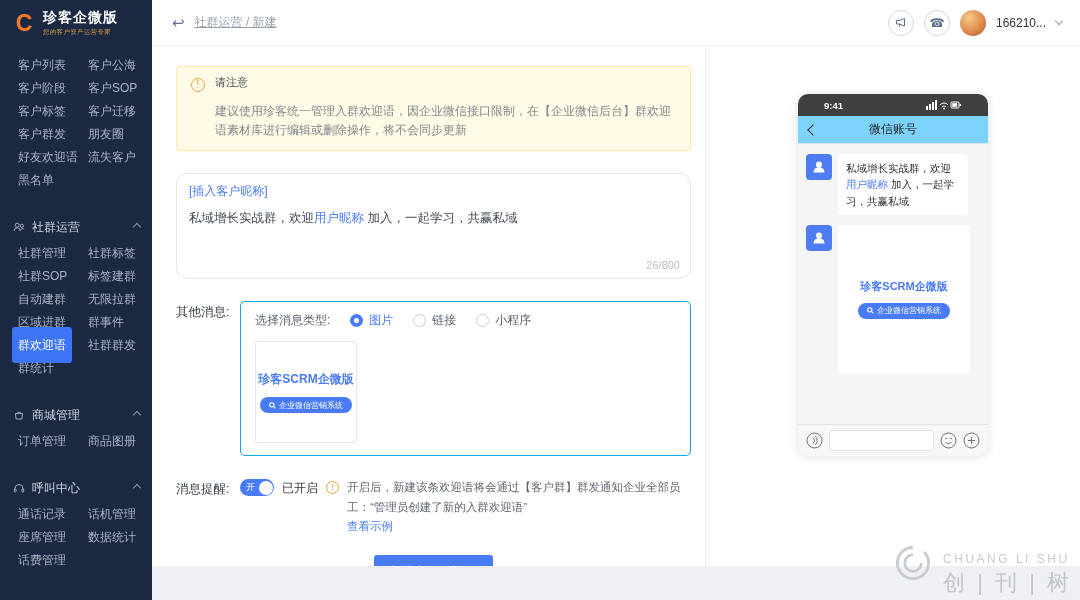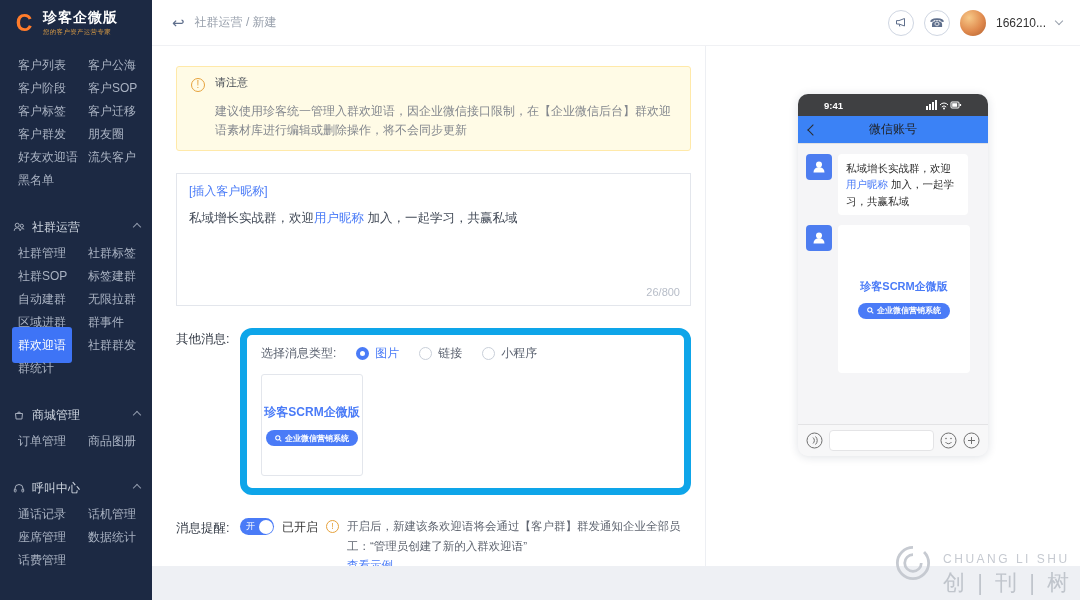--- a/index.html
+++ b/index.html
@@ -21,21 +21,21 @@
   .menu-item:nth-child(even) { padding-left: 8px; }
   .menu-item.active .mi-label { background: #3e74f6; color: #fff; border-radius: 3px; padding: 11px 6px; margin-left: -6px; }
   .menu-header { height: 30px; display: flex; align-items: center; gap: 7px; padding: 0 12px 0 13px; color: #cfd6e0; font-size: 12px; margin-top: 20px; cursor: pointer; }
   .menu-header svg { stroke: #a6aebd; }
   .mh-caret { margin-left: auto; width: 6px; height: 6px; border-left: 1.2px solid #8f99ab; border-top: 1.2px solid #8f99ab; transform: rotate(45deg); }
 
   
   .main-col { flex: 1; display: flex; flex-direction: column; position: relative; height: 100%; min-width: 0; }
   .topbar { height: 46px; min-height: 46px; background: #fff; display: flex; align-items: center; padding: 0 18px 0 20px; border-bottom: 1px solid #f0f1f4; }
   .tb-back { color: #5f6f8c; font-size: 15px; margin-right: 10px; cursor: pointer; }
-  .tb-crumb { color: #98a0ac; font-size: 12px; }
+  .tb-crumb { color: #98a0ac; font-size: 12px; text-decoration: underline; }
   .tb-right { margin-left: auto; display: flex; align-items: center; gap: 10px; }
   .tb-circle { width: 26px; height: 26px; border: 1px solid #cfd6e2; border-radius: 50%; display: flex; align-items: center; justify-content: center; color: #5f6f8c; cursor: pointer; font-size: 12px; }
   .tb-avatar { width: 26px; height: 26px; border-radius: 50%; background: radial-gradient(circle at 35% 30%, #f7c988 0%, #e08a4e 55%, #b05f2e 100%); }
   .tb-account { font-size: 12px; color: #333; cursor: pointer; }
   .tb-caret { width: 6px; height: 6px; border-right: 1.2px solid #98a0ac; border-bottom: 1.2px solid #98a0ac; transform: rotate(45deg); margin-top: -4px; cursor: pointer; }
 
   .content { flex: 1; background: #eef0f4; position: relative; overflow: hidden; }
   .panel { display: flex; height: 520px; background: #fff; overflow: hidden; }
   .form-area { flex: 1; padding: 20px 14px 0 24px; min-width: 0; }
   .preview-area { width: 375px; min-width: 375px; border-left: 1px solid #edeff3; }
@@ -43,56 +43,56 @@
   
   .notice { background: #fffbe6; border: 1px solid #ffe9a9; border-radius: 3px; padding: 8px 16px 10px 38px; position: relative; }
   .notice-icon { position: absolute; left: 14px; top: 11px; width: 14px; height: 14px; border: 1px solid #e6a23c; border-radius: 50%; color: #e6a23c; font-size: 10px; line-height: 12px; text-align: center; }
   .notice-title { font-size: 11px; color: #454b54; margin-bottom: 12px; }
   .notice-body { font-size: 12px; color: #83878e; line-height: 1.6; }
 
   
   .form-row { display: flex; margin-top: 22px; }
   .form-label { width: 64px; min-width: 64px; font-size: 12.5px; color: #333a45; padding-top: 3px; }
 
-  .text-field { flex: 1; border: 1px solid #e3e6ec; border-radius: 0; height: 133px; position: relative; }
+  .text-field { flex: 1; border: 1px solid #e3e6ec; border-radius: 11px; height: 106px; position: relative; }
   .tf-link { display: inline-block; padding: 9px 12px 6px; color: #4a7bf7; font-size: 12px; cursor: pointer; }
   .tf-body { padding: 2px 12px; font-size: 12.5px; color: #424a57; line-height: 1.6; cursor: text; }
   .hl { color: #4a7bf7; }
   .tf-count { position: absolute; right: 10px; bottom: 7px; font-size: 11px; color: #b7bdc8; }
 
-  .other-box { flex: 1; border: 7px solid #0ea5e9; border-radius: 12px; padding: 10px 14px 12px; }
+  .other-box { flex: 1; border: 1px solid #0ea5e9; border-radius: 5px; padding: 10px 14px 12px; }
   .type-row { display: flex; align-items: center; gap: 20px; font-size: 12px; color: #5b6270; }
   .radio { display: flex; align-items: center; gap: 6px; cursor: pointer; color: #5b6270; }
   .radio-dot { width: 13px; height: 13px; border-radius: 50%; border: 1px solid #c9cfd9; background: #fff; }
   .radio.selected .radio-dot { border: 4px solid #4a7bf7; }
   .radio.selected .radio-label { color: #4a7bf7; }
   .upload-row { display: flex; align-items: flex-end; gap: 16px; margin-top: 12px; }
   .img-card { width: 102px; height: 102px; border: 1px solid #e3e6ec; border-radius: 3px; display: flex; flex-direction: column; align-items: center; justify-content: center; gap: 9px; background: #fff; cursor: pointer; }
   .brand-title { color: #4a7bf7; font-weight: bold; font-size: 12px; white-space: nowrap; }
-  .brand-pill { display: flex; align-items: center; gap: 3px; background: #4a7bf7; color: #fff; font-size: 8px; padding: 2.5px 9px; border-radius: 9px; white-space: nowrap; font-weight: bold; }
+  .brand-pill { display: flex; align-items: center; gap: 3px; background: #4a7bf7; color: #fff; font-size: 8px; padding: 2.5px 9px; border-radius: 9px; white-space: nowrap; }
   .img-hint { font-size: 12px; color: #9aa0ab; padding-bottom: 2px; }
 
   .notify-ctl { display: flex; align-items: flex-start; gap: 8px; flex: 1; min-width: 0; }
   .switch { width: 34px; height: 17px; min-width: 34px; border-radius: 9px; background: #4a7bf7; position: relative; cursor: pointer; margin-top: 1px; }
   .switch .knob { position: absolute; right: 1.5px; top: 1.5px; width: 14px; height: 14px; background: #fff; border-radius: 50%; }
   .switch .on-char { position: absolute; left: 6px; top: 2px; color: #fff; font-size: 9px; line-height: 13px; }
   .notify-status { font-size: 12px; color: #333; margin-top: 2px; white-space: nowrap; }
   .info-dot { width: 13px; height: 13px; min-width: 13px; border: 1px solid #e6a23c; border-radius: 50%; color: #e6a23c; font-size: 9px; line-height: 11px; text-align: center; margin-top: 3px; }
   .notify-desc { font-size: 11.5px; color: #5f6570; line-height: 1.7; }
   .see-link { color: #4a7bf7; cursor: pointer; display: block; }
 
   .submit-wrap { display: flex; justify-content: center; margin-top: 18px; }
   .submit-btn { background: #4a7bf7; color: #fff; border: none; border-radius: 3px; font-size: 12.5px; padding: 9px 16px; cursor: pointer; font-family: inherit; }
 
   
   .phone { width: 190px; margin: 48px auto 0; border-radius: 10px; overflow: hidden; box-shadow: 0 1px 10px rgba(30,40,70,0.14); background: #f5f5f7; }
   .ph-status { height: 22px; background: #3f4042; color: #fff; display: flex; align-items: center; padding: 0 26px; font-size: 9.5px; }
   .ph-status .time { font-weight: bold; }
   .ph-status svg { margin-left: auto; }
-  .ph-nav { height: 28px; background: #3b82f6; display: flex; align-items: center; justify-content: center; position: relative; font-size: 12px; color: #1f1f1f; border-bottom: 1px solid #e0e0e2; }
+  .ph-nav { height: 28px; background: #7dd3fc; display: flex; align-items: center; justify-content: center; position: relative; font-size: 12px; color: #1f1f1f; border-bottom: 1px solid #e0e0e2; }
   .ph-back { position: absolute; left: 11px; width: 8px; height: 8px; border-left: 1.5px solid #2b2b2b; border-bottom: 1.5px solid #2b2b2b; transform: rotate(45deg); cursor: pointer; }
   .ph-body { height: 280px; padding: 10px 8px; }
   .msg { display: flex; align-items: flex-start; gap: 6px; margin-bottom: 10px; }
   .m-avatar { width: 26px; height: 26px; min-width: 26px; border-radius: 4px; background: #4d7df0; display: flex; align-items: center; justify-content: center; }
   .m-bubble { background: #fff; border-radius: 4px; padding: 6px 8px; font-size: 10.5px; color: #2e2e2e; line-height: 1.55; max-width: 130px; }
   .m-card { background: #fff; border-radius: 4px; width: 132px; height: 148px; display: flex; flex-direction: column; align-items: center; justify-content: center; gap: 9px; }
   .m-card .brand-title { font-size: 11px; }
   .ph-input { height: 32px; background: #f7f7f8; border-top: 1px solid #e3e3e5; display: flex; align-items: center; gap: 6px; padding: 0 8px; }
   .ph-field { flex: 1; height: 21px; background: #fff; border: 1px solid #e4e4e6; border-radius: 4px; cursor: text; }
 

